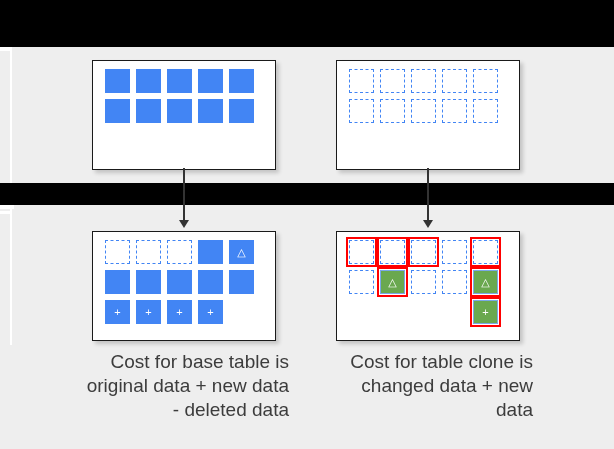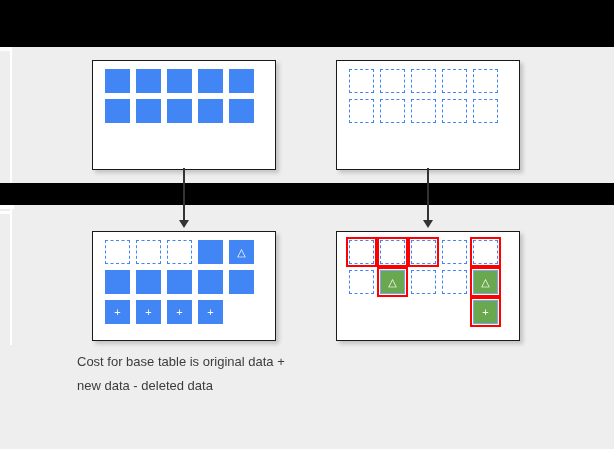--- a/index.html
+++ b/index.html
@@ -55,23 +55,23 @@
   
   .arrow{position:absolute;z-index:45;}
   .arrow .shaft{position:absolute;left:0;top:0;width:1.6px;background:#333333;}
   .arrow .head{position:absolute;left:-4px;width:0;height:0;border-left:5px solid transparent;border-right:5px solid transparent;border-top:8px solid #333333;}
   .arrow-l{left:183px;top:168px;}
   .arrow-r{left:427px;top:168px;}
 
   
   .caption{
     position:absolute;
-    text-align:left;
+    text-align:right;
     color:#3c3c3c;
-    font-size:13px;
+    font-size:19px;
     line-height:24px;
     z-index:20;
   }
   .cap-l{left:77px;top:350px;width:212px;}
   .cap-r{left:321px;top:350px;width:212px;}
 </style>
 </head>
 <body>
 
 <div id="stage">
@@ -271,20 +271,21 @@
         </div>
         <div class="cellwrap hl">
           <div class="cell green">
             <span class="glyph">+</span>
           </div>
         </div>
       </div>
   </div>
 
   <div class="caption cap-l">Cost for base table is original data + new data - deleted data</div>
+  <div class="caption cap-r">Cost for table clone is changed data + new data</div>
 
   <div class="bar-top"></div>
   <div class="bar-mid"></div>
   <div class="rail rail-a"></div>
   <div class="rail rail-b"></div>
   <div class="rail rail-c"></div>
   <div class="rail rail-d"></div>
   <div class="rail rail-e"></div>
 
 </div>

